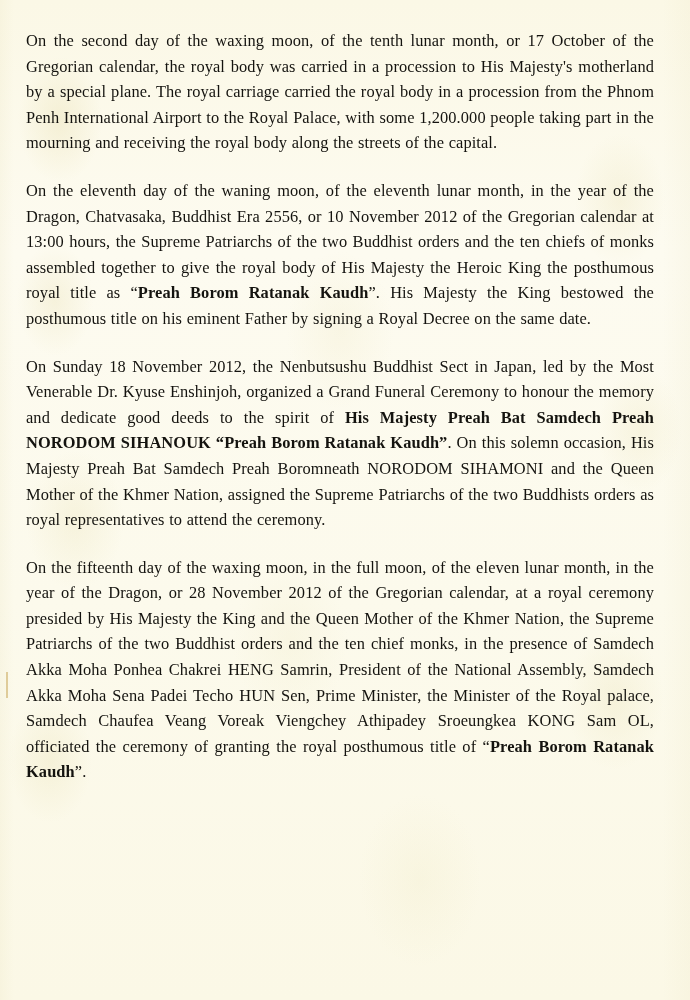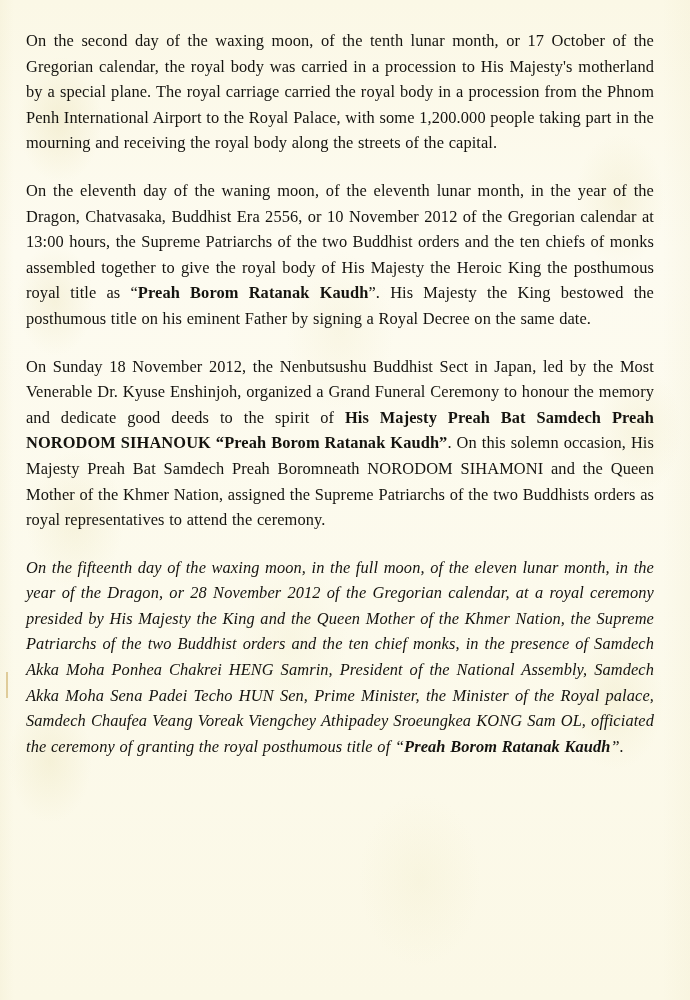--- a/index.html
+++ b/index.html
@@ -67,21 +67,20 @@
     font-size: 16.4px;
     line-height: 25.6px;
     text-align: justify;
     text-justify: inter-word;
     letter-spacing: 0.1px;
     word-spacing: 0.4px;
     color: #14130f;
   }
   p.para:last-child {
     margin-bottom: 4px;
-    font-style: italic;
   }
   b {
     font-weight: bold;
   }
 </style>
 </head>
 <body>
 
 <div class="page-bg"></div>
 <div class="page-streaks"></div>

